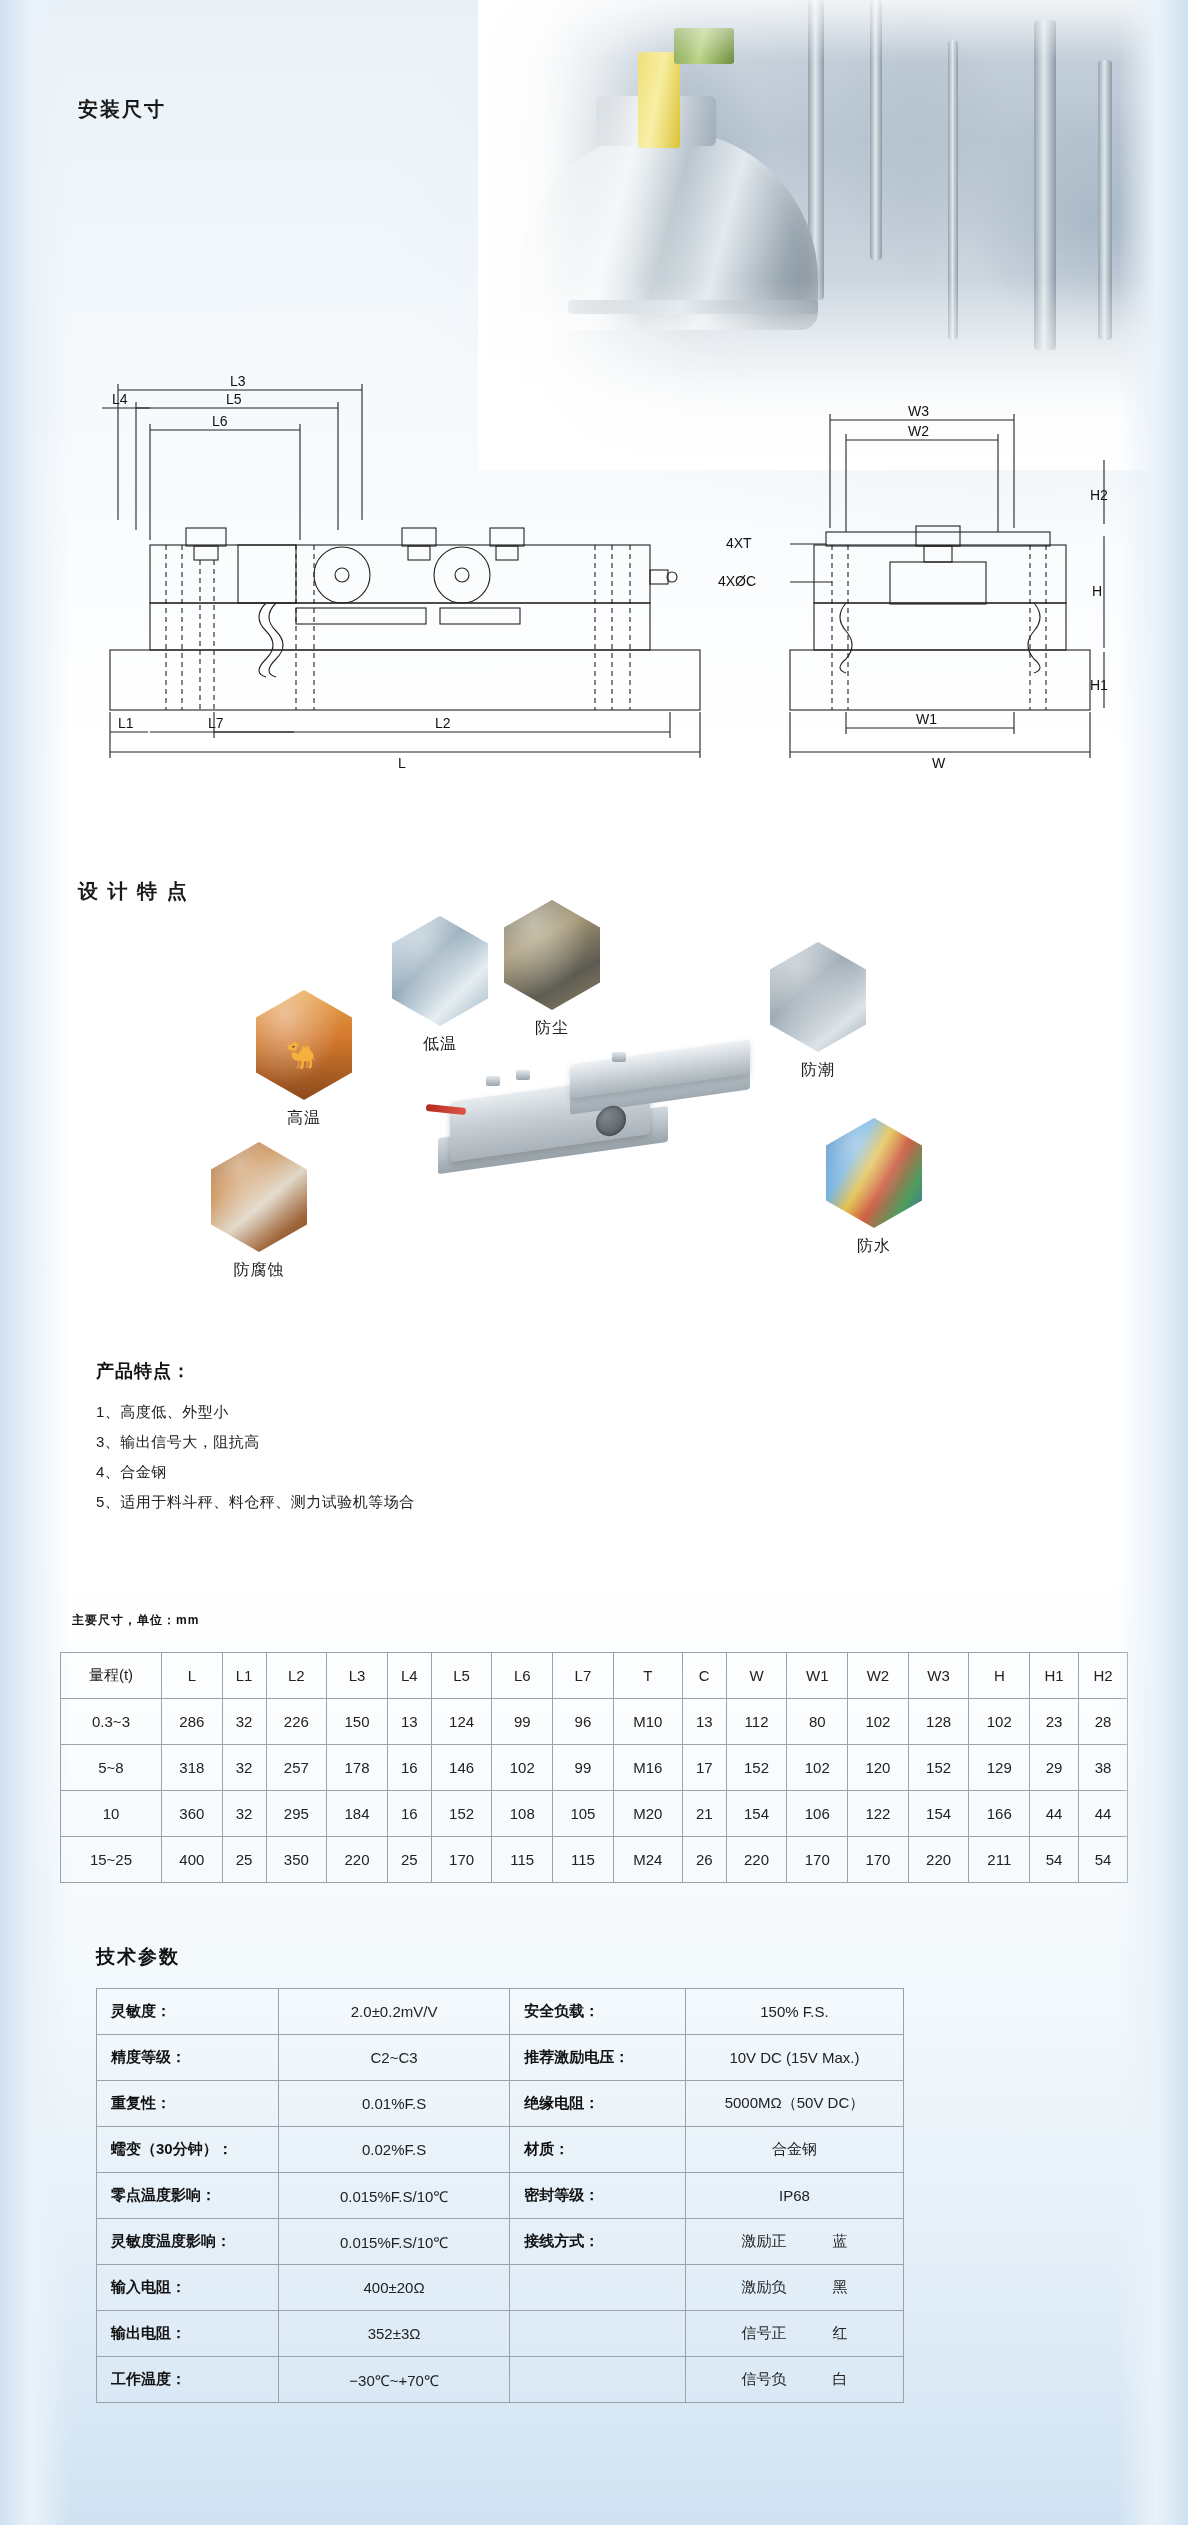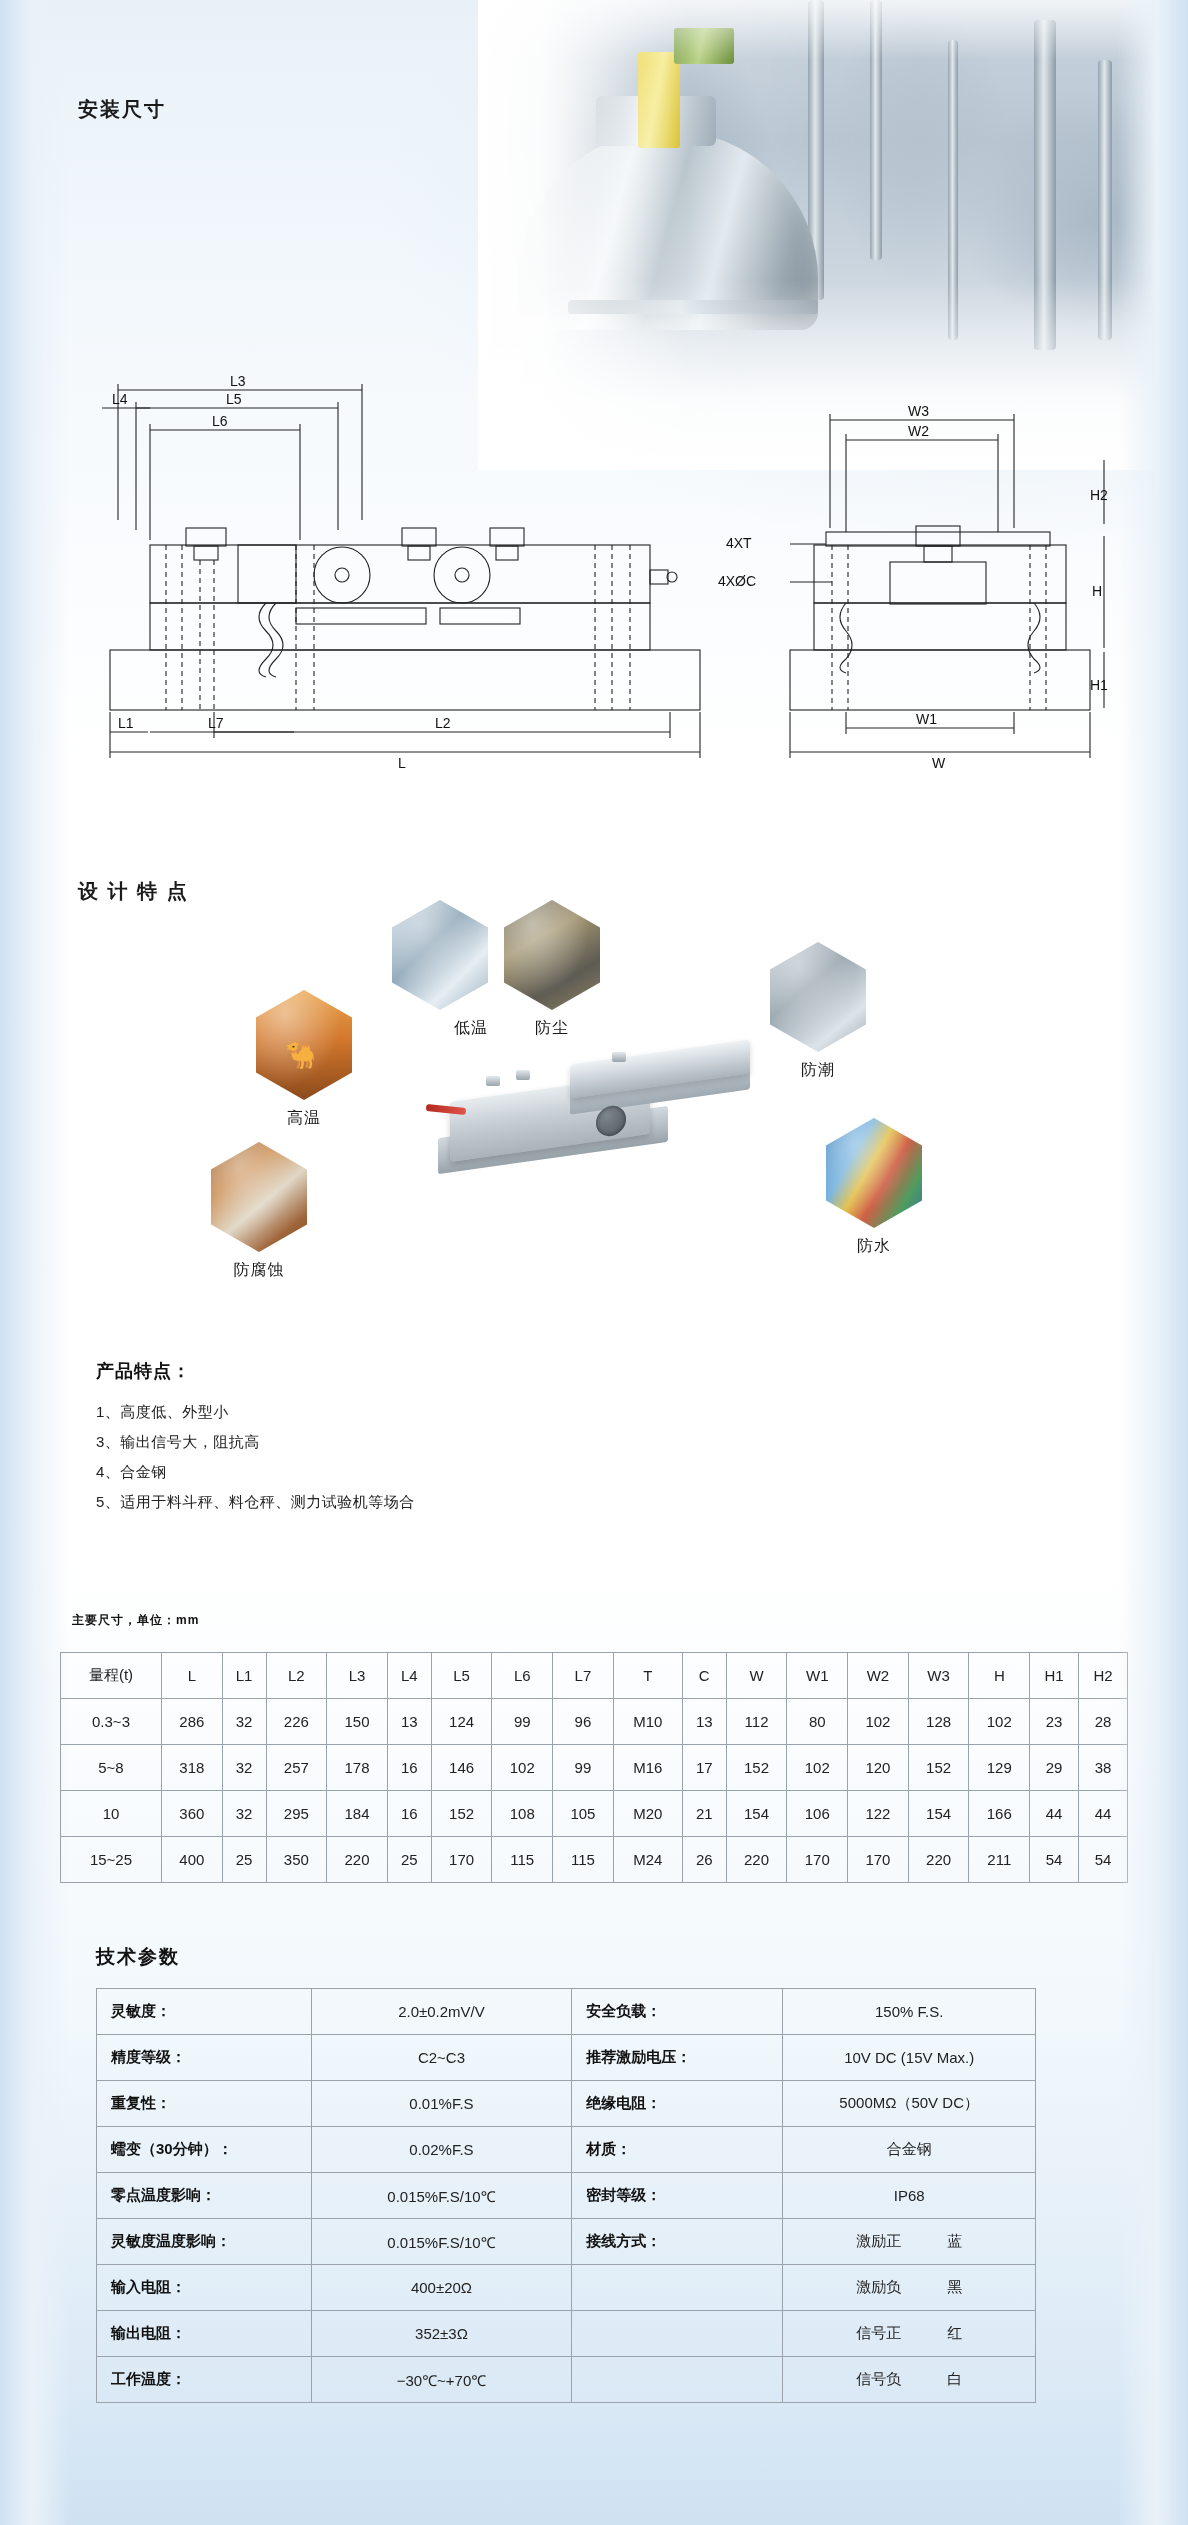--- a/index.html
+++ b/index.html
@@ -324,21 +324,21 @@
     letter-spacing: 2px;
   }
   .spec-wrap {
     position: absolute;
     left: 96px;
     top: 1988px;
     width: 1000px;
   }
   table.spec {
     border-collapse: collapse;
-    width: 940px;
+    width: 808px;
     font-size: 15px;
     color: #222;
   }
   table.spec td {
     border: 1px solid #9aa3ab;
     height: 45px;
     padding: 0 14px;
   }
   td.k { width: 230px; font-weight: bold; color: #111; }
   td.v { width: 270px; text-align: center; }
@@ -517,21 +517,21 @@
   <div class="features">
 
     <div class="hexwrap" style="left:136px;top:110px;width:96px;">
       <div class="hex hot">
         <div class="hex-glow"></div>
         <div class="camel">🐪</div>
       </div>
       <div class="hex-label">高温</div>
     </div>
 
-    <div class="hexwrap" style="left:272px;top:20px;width:96px;text-align:right;">
+    <div class="hexwrap" style="left:272px;top:36px;width:96px;">
       <div class="hex cold">
         <div class="hex-glow"></div>
       </div>
       <div class="hex-label">低温</div>
     </div>
 
     <div class="hexwrap" style="left:384px;top:20px;width:96px;">
       <div class="hex dust">
         <div class="hex-glow"></div>
       </div>

